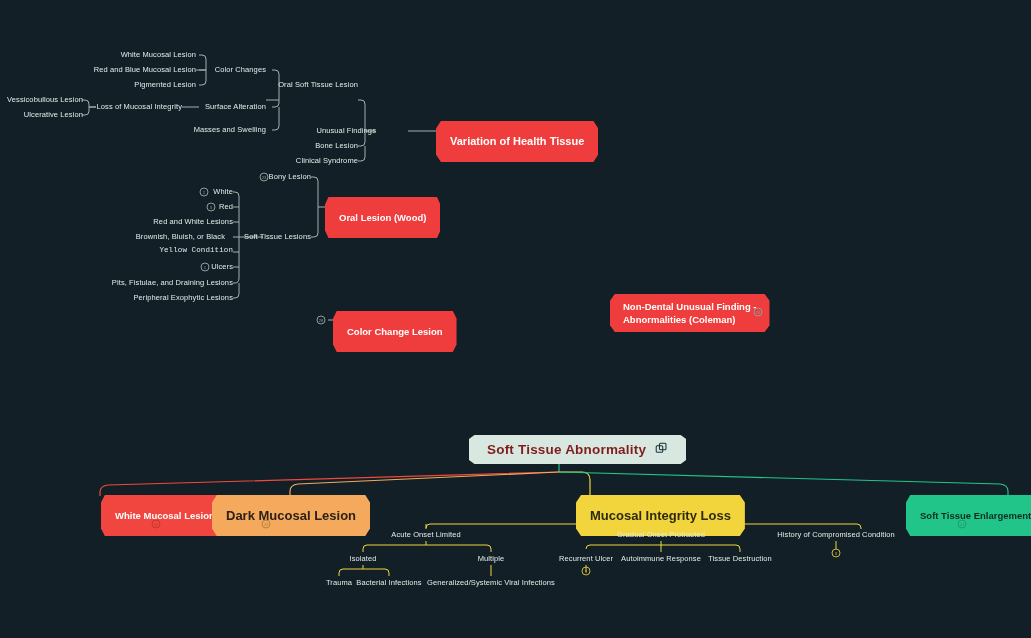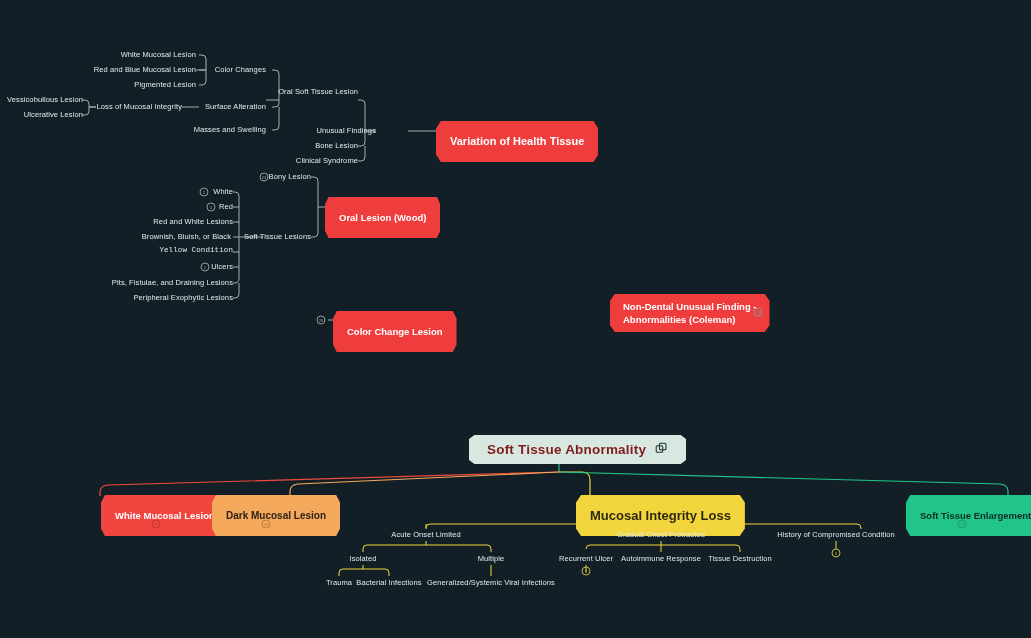--- a/index.html
+++ b/index.html
@@ -141,21 +141,21 @@
   </svg>
 
   <div class="hex red" style="left:436px; top:121px;">
     <span style="font-size:11px">Variation of Health Tissue</span>
   </div>
 
   <div class="tnode r" style="left:376px; top:131px;">
     <span>Unusual Findings</span>
   </div>
 
-  <div class="tnode r" style="left:358px; top:92px;">
+  <div class="tnode r" style="left:358px; top:85px;">
     <span>Oral Soft Tissue Lesion</span></div>
   <div class="tnode r" style="left:358px; top:146px;">
     <span>Bone Lesion</span></div>
   <div class="tnode r" style="left:358px; top:161px;">
     <span>Clinical Syndrome</span></div>
 
   <div class="tnode r" style="left:266px; top:70px;">
     <span>Color Changes</span></div>
   <div class="tnode r" style="left:266px; top:107px;">
     <span>Surface Alteration</span></div>
@@ -193,21 +193,21 @@
   <div class="badge grey" style="left:204px; top:192px;">
     <span>2</span></div>
 
   <div class="tnode r" style="left:233px; top:207px;">
     <span>Red</span></div>
   <div class="badge grey" style="left:211px; top:207px;">
     <span>3</span></div>
 
   <div class="tnode r" style="left:233px; top:222px;padding-left:32px;">
     <span>Red and White Lesions</span></div>
-  <div class="tnode r" style="left:231px; top:237px;padding-left:20px;">
+  <div class="tnode r" style="left:225px; top:237px;padding-left:20px;">
     <span>Brownish, Bluish, or Black</span></div>
   <div class="tnode r" style="left:233px; top:250px;font-family:Liberation Mono, monospace;">
     <span>Yellow Condition</span></div>
 
   <div class="tnode r" style="left:233px; top:267px;">
     <span>Ulcers</span></div>
   <div class="badge grey" style="left:205px; top:267px;">
     <span>1</span></div>
 
   <div class="tnode r" style="left:233px; top:283px;">
@@ -238,21 +238,21 @@
     </span>
   </div>
 
   <div class="hex salmon" style="left:101px; top:495px;">
     <span style="font-size:9.5px">White Mucosal Lesion</span>
   </div>
   <div class="badge red" style="left:156px; top:524px;">
     <span>42</span></div>
 
   <div class="hex orange" style="left:212px; top:495px;">
-    <span style="font-size:10px">Dark Mucosal Lesion</span>
+    <span style="font-size:13px">Dark Mucosal Lesion</span>
   </div>
   <div class="badge orange" style="left:266px; top:524px;">
     <span>28</span></div>
 
   <div class="hex yellow" style="left:576px; top:495px;">
     <span style="font-size:13px">Mucosal Integrity Loss</span>
   </div>
 
   <div class="hex green" style="left:906px; top:495px;">
     <span style="font-size:9.5px">Soft Tissue Enlargement</span>

